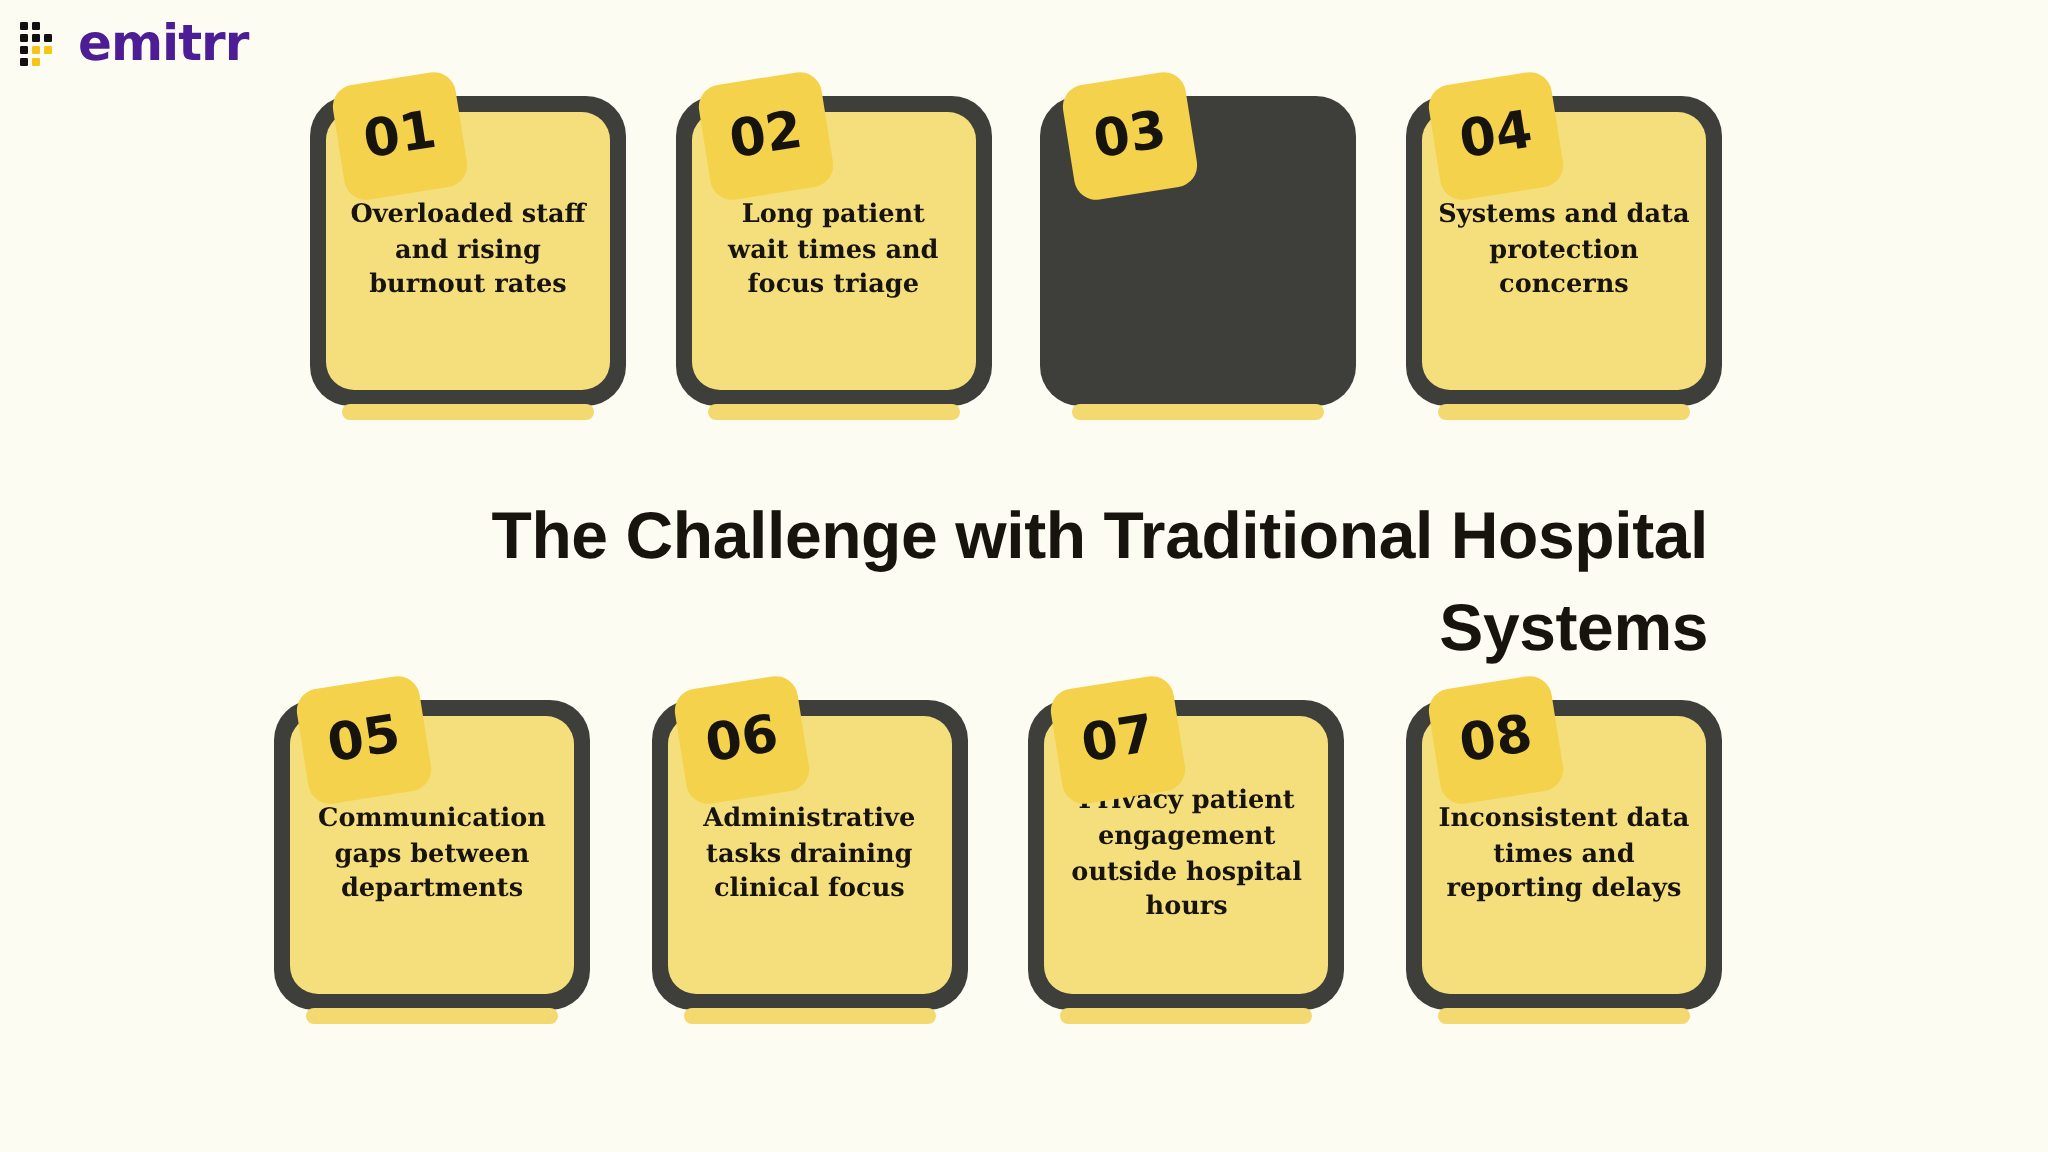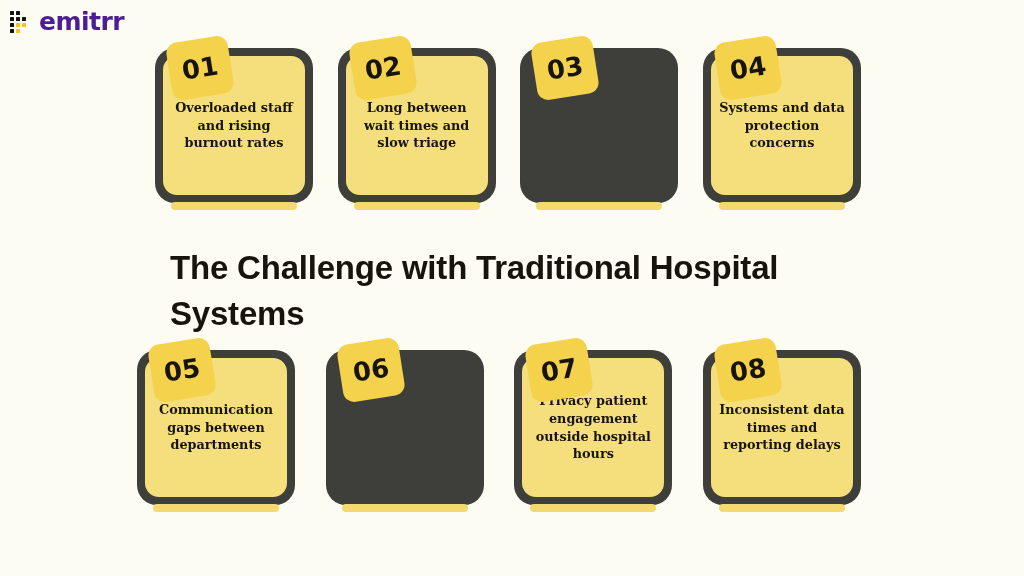--- a/index.html
+++ b/index.html
@@ -135,21 +135,21 @@
     color: #17140E;
     line-height: 1;
   }
 
   
   #title {
     position: absolute;
     left: 0;
     right: 0;
     top: 245px;
-    text-align: left;
+    text-align: right;
     font-family: "Liberation Sans Narrow", "Liberation Sans", sans-serif;
     font-weight: bold;
     font-size: 33px;
     line-height: 1.38;
     color: #17140E;
     letter-spacing: -0.2px;
     padding: 0 170px;
   }
 </style>
 </head>
@@ -182,21 +182,21 @@
     </div>
     <div class="badge-accent"></div>
     <div class="badge">
       <span class="badge-num">01</span>
     </div>
   </div>
 
   <div class="card">
     <div class="card-shell">
       <div class="card-inner">
-        <div class="card-text">Long between wait times and slow triage</div>
+        <div class="card-text">Long patient wait times and focus triage</div>
       </div>
       <div class="card-bar"></div>
     </div>
     <div class="badge-accent"></div>
     <div class="badge">
       <span class="badge-num">02</span>
     </div>
   </div>
 
   <div class="card">
@@ -236,20 +236,23 @@
       <div class="card-bar"></div>
     </div>
     <div class="badge-accent"></div>
     <div class="badge">
       <span class="badge-num">05</span>
     </div>
   </div>
 
   <div class="card">
     <div class="card-shell">
+      <div class="card-inner">
+        <div class="card-text">Administrative tasks draining clinical focus</div>
+      </div>
       <div class="card-bar"></div>
     </div>
     <div class="badge-accent"></div>
     <div class="badge">
       <span class="badge-num">06</span>
     </div>
   </div>
 
   <div class="card">
     <div class="card-shell">

